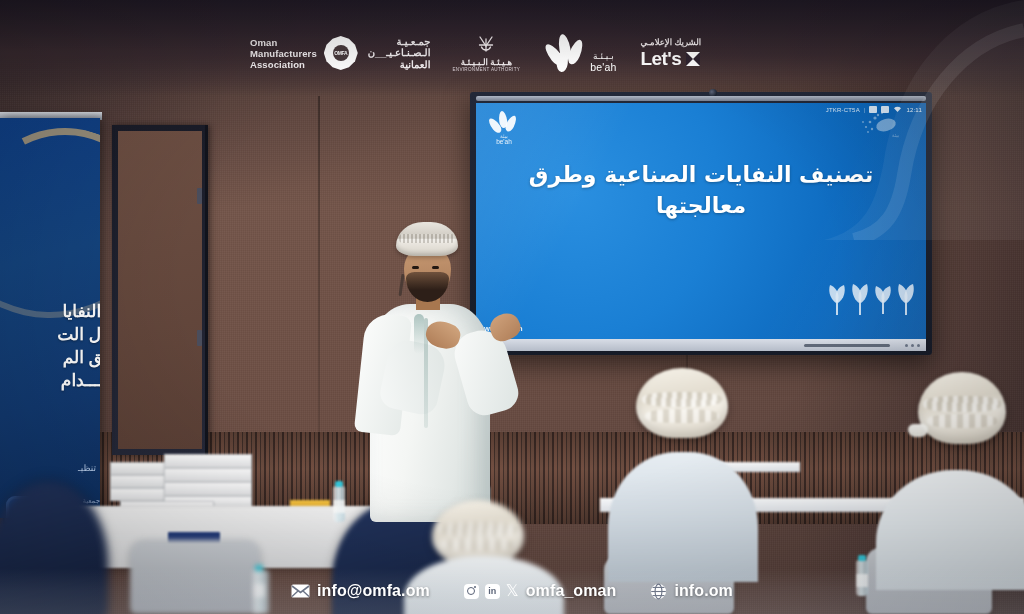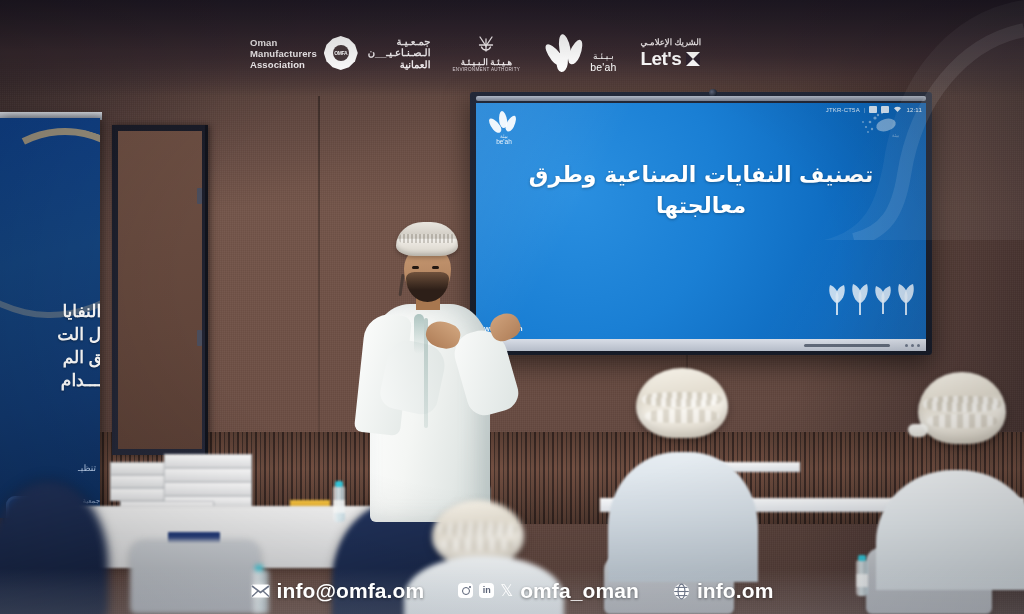--- a/index.html
+++ b/index.html
@@ -406,24 +406,24 @@
 
   
   .footer {
     position:absolute; left:0; bottom:0; width:1024px; height:46px;
     display:flex; align-items:center; justify-content:center; gap:34px;
     z-index:60;
     background:linear-gradient(180deg, rgba(255,255,255,0) 0%, rgba(210,214,224,.10) 50%, rgba(225,228,236,.16) 100%);
   }
   .fitem { display:flex; align-items:center; gap:7px; }
   .ftext {
-    color:#ffffff; font-size:21px; font-weight:bold; letter-spacing:.1px;
+    color:#ffffff; font-size:16px; font-weight:bold; letter-spacing:.1px;
     text-shadow:0 1px 3px rgba(0,0,0,.45);
   }
-  .ficons { display:flex; align-items:flex-start; gap:6px; }
+  .ficons { display:flex; align-items:center; gap:6px; }
   .ic-sq {
     width:15px; height:15px; border-radius:4px; background:#fff;
     display:flex; align-items:center; justify-content:center;
   }
   .ic-sq.ig { position:relative; }
   .ic-sq.ig::after {
     content:""; width:6px; height:6px; border:1.6px solid #5b6478; border-radius:50%;
   }
   .ic-sq.ig::before {
     content:""; position:absolute; right:2.5px; top:2.5px; width:2px; height:2px;

